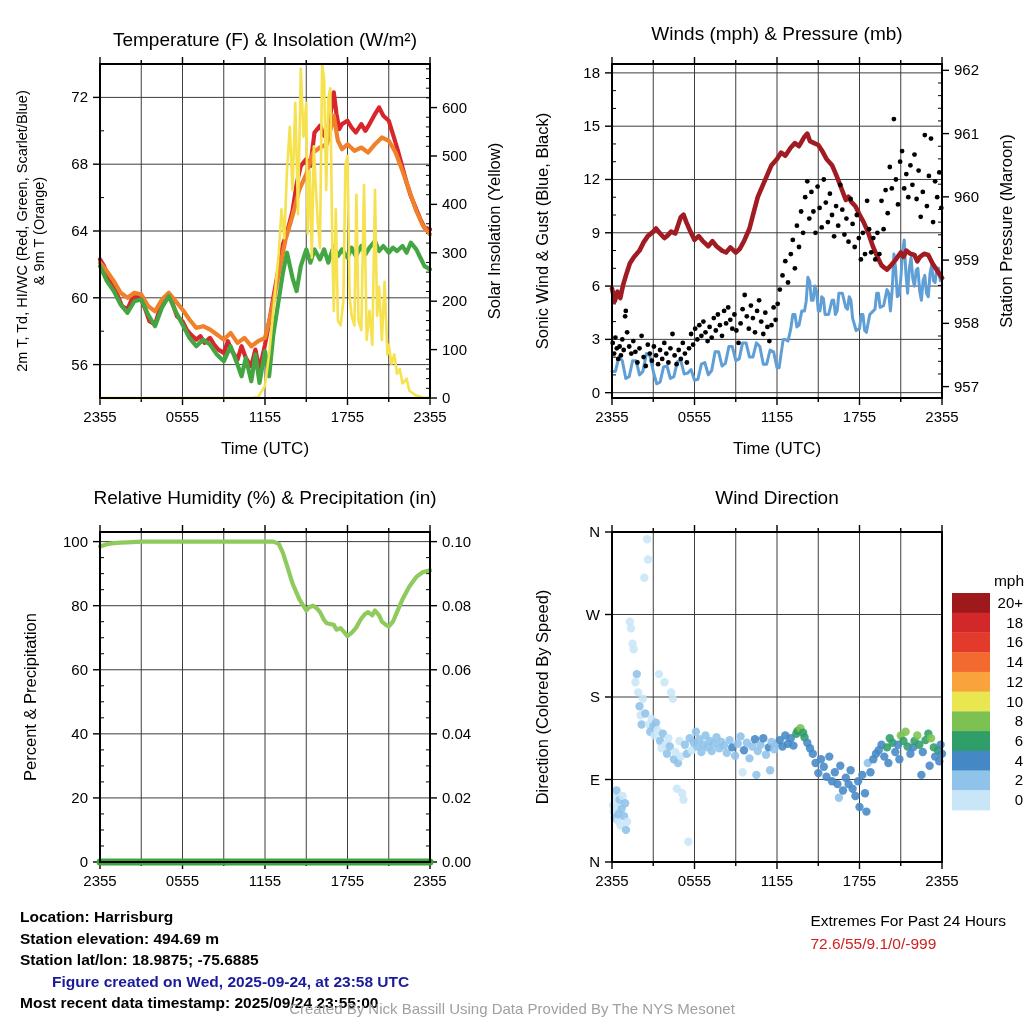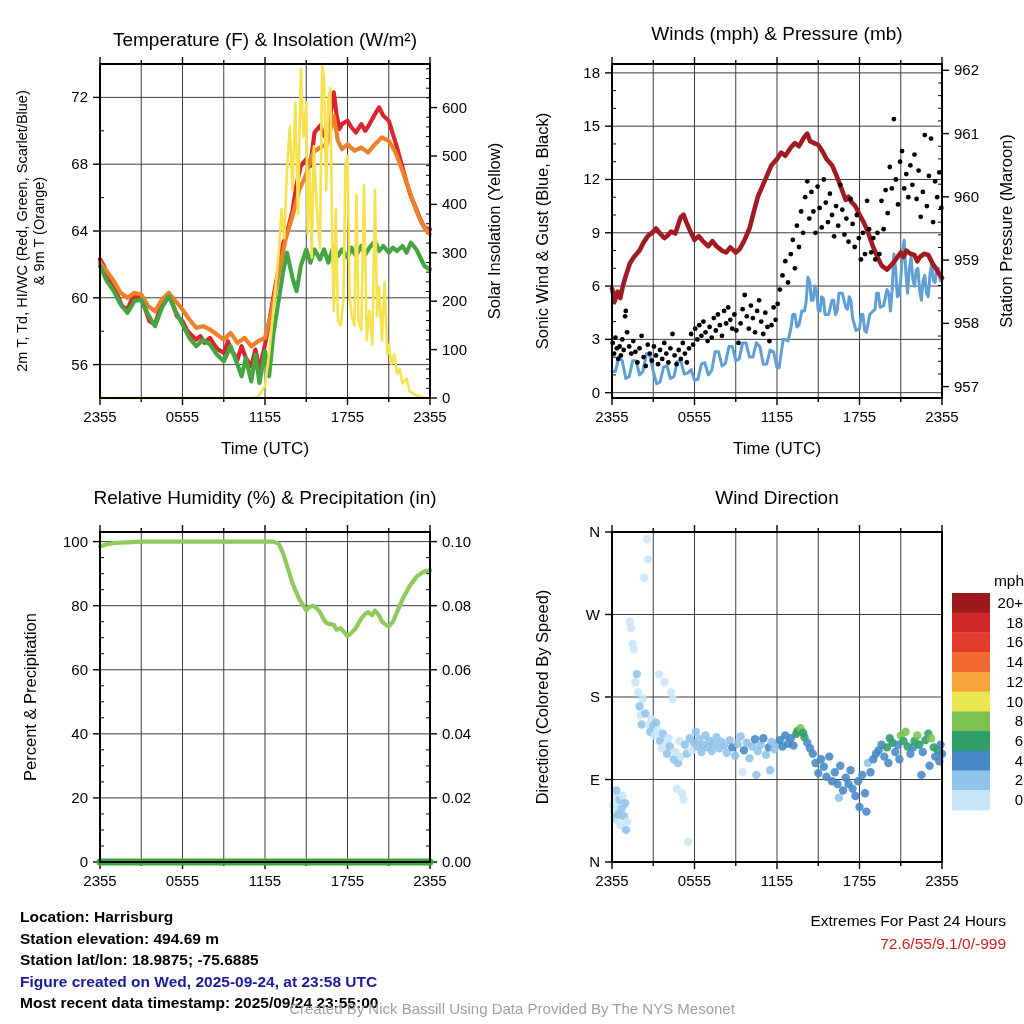--- a/index.html
+++ b/index.html
@@ -4,22 +4,22 @@
 <style>
   html,body{margin:0;padding:0;background:#fff;}
   #fig{position:relative;width:1024px;height:1024px;background:#fff;
        font-family:"Liberation Sans", sans-serif;overflow:hidden;}
   svg.chart{position:absolute;display:block;}
   #c-temp{left:0;top:0;}
   #c-wind{left:512px;top:0;}
   #c-rh{left:0;top:470px;}
   #c-dir{left:512px;top:470px;}
   .f-left{position:absolute;left:20px;top:906px;font-size:15.5px;line-height:21.5px;color:#000;font-weight:bold;}
-  .f-left .created{color:#1a1a9c;}
-  .f-right{position:absolute;right:18px;top:910px;text-align:right;font-size:15.5px;line-height:22.5px;color:#000;}
+  .f-left .created{color:#1a1a9c;margin-left:32px;}
+  .f-right{position:absolute;right:18px;top:910px;text-align:left;font-size:15.5px;line-height:22.5px;color:#000;}
   .f-right .vals{color:#d01f1f;font-weight:normal;}
   .credit{position:absolute;left:0;right:0;top:1000px;text-align:center;color:#a0a0a0;font-size:15px;}
   svg text{font-family:"Liberation Sans", sans-serif;}
 </style>
 </head>
 <body>
 
 <div id="fig">
   <svg id="c-temp" class="chart" width="512" height="470" viewBox="0 0 512 470">
       <line x1="100" y1="64" x2="100" y2="398" stroke="#3d3d3d" stroke-width="1"></line>

